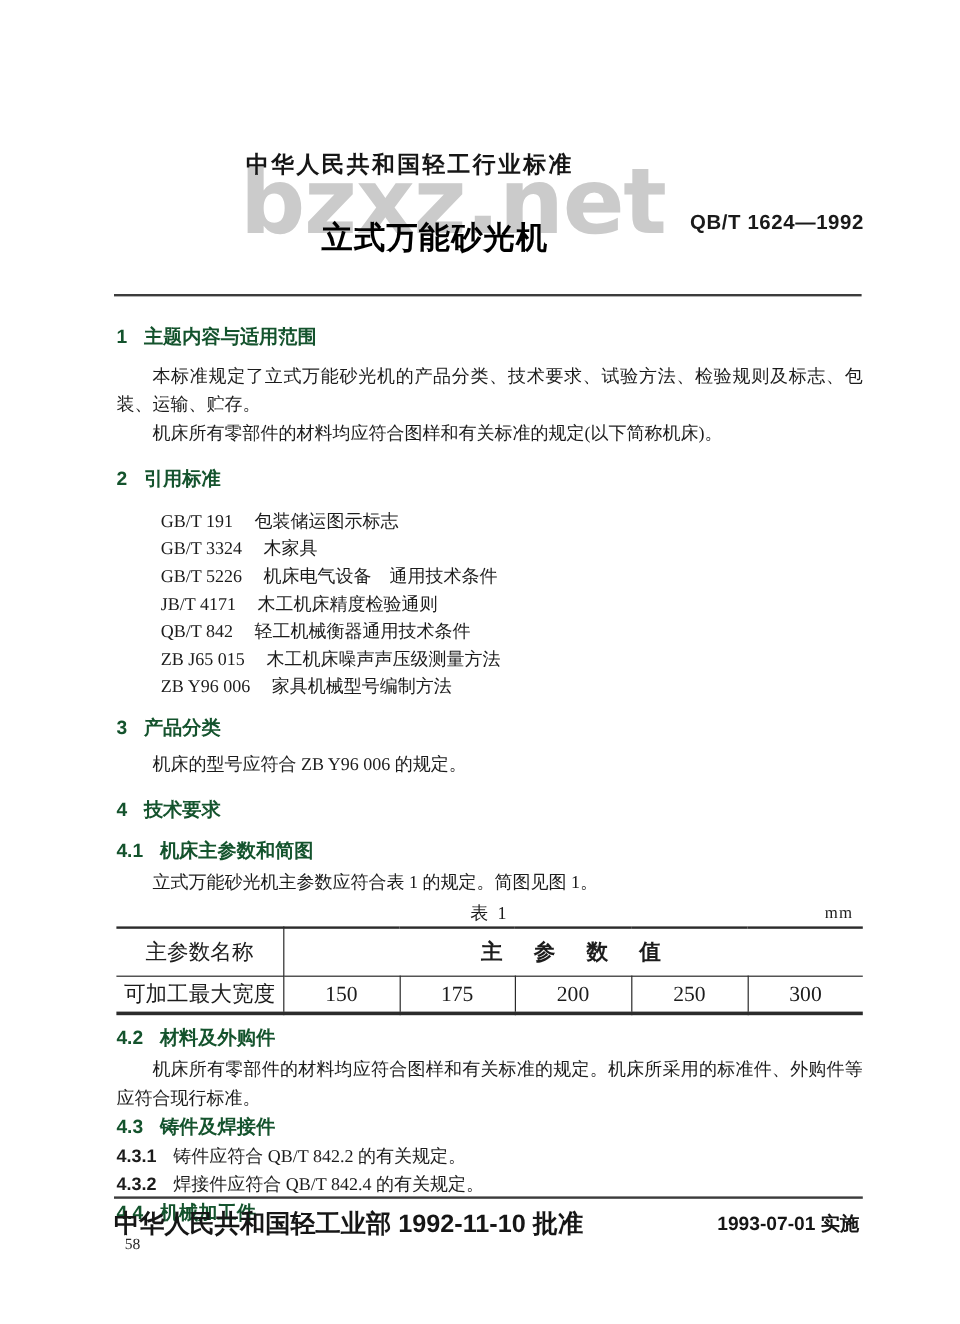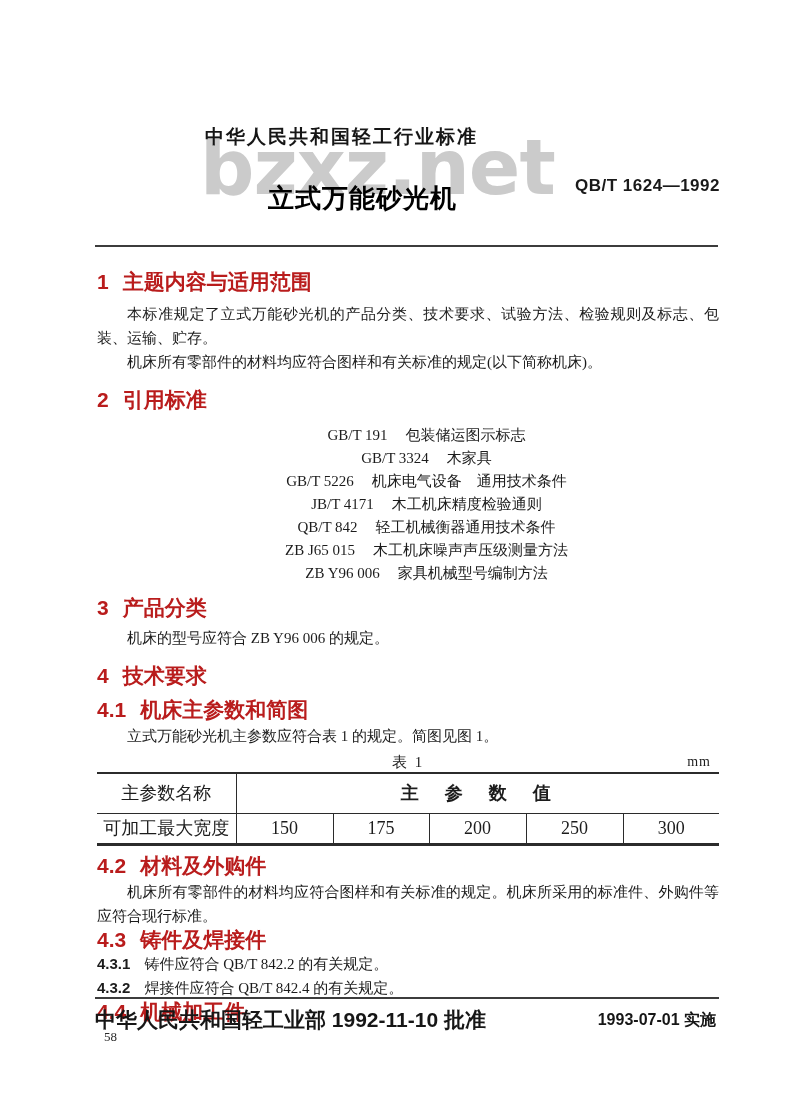--- a/index.html
+++ b/index.html
@@ -70,35 +70,35 @@
     position: absolute;
     left: 97px; top: 272px;
     width: 622px;
     font-size: 15px;
     line-height: 24px;
     z-index: 2;
   }
   .sec-head {
     font-family: "Liberation Sans", sans-serif;
     font-weight: bold;
-    font-size: 21px;
+    font-size: 16px;
     line-height: 20px;
-    color: #b91c1c;
+    color: #14532d;
   }
   .sec-head .num {
     display: inline-block;
     margin-right: 14px;
     font-weight: 600;
   }
   .para {
     text-indent: 2em;
     text-align: justify;
     color: #1c1c1c;
   }
-  .refs { padding-left: 37px; text-align: center; }
+  .refs { padding-left: 37px; }
   .ref-item { line-height: 23px; white-space: nowrap; }
   .ref-item .ref-code { display: inline-block; margin-right: 18px; }
   .clause { line-height: 23px; }
   .clause .num {
     font-family: "Liberation Sans", sans-serif;
     font-weight: 600;
     display: inline-block;
     margin-right: 14px;
   }
   

